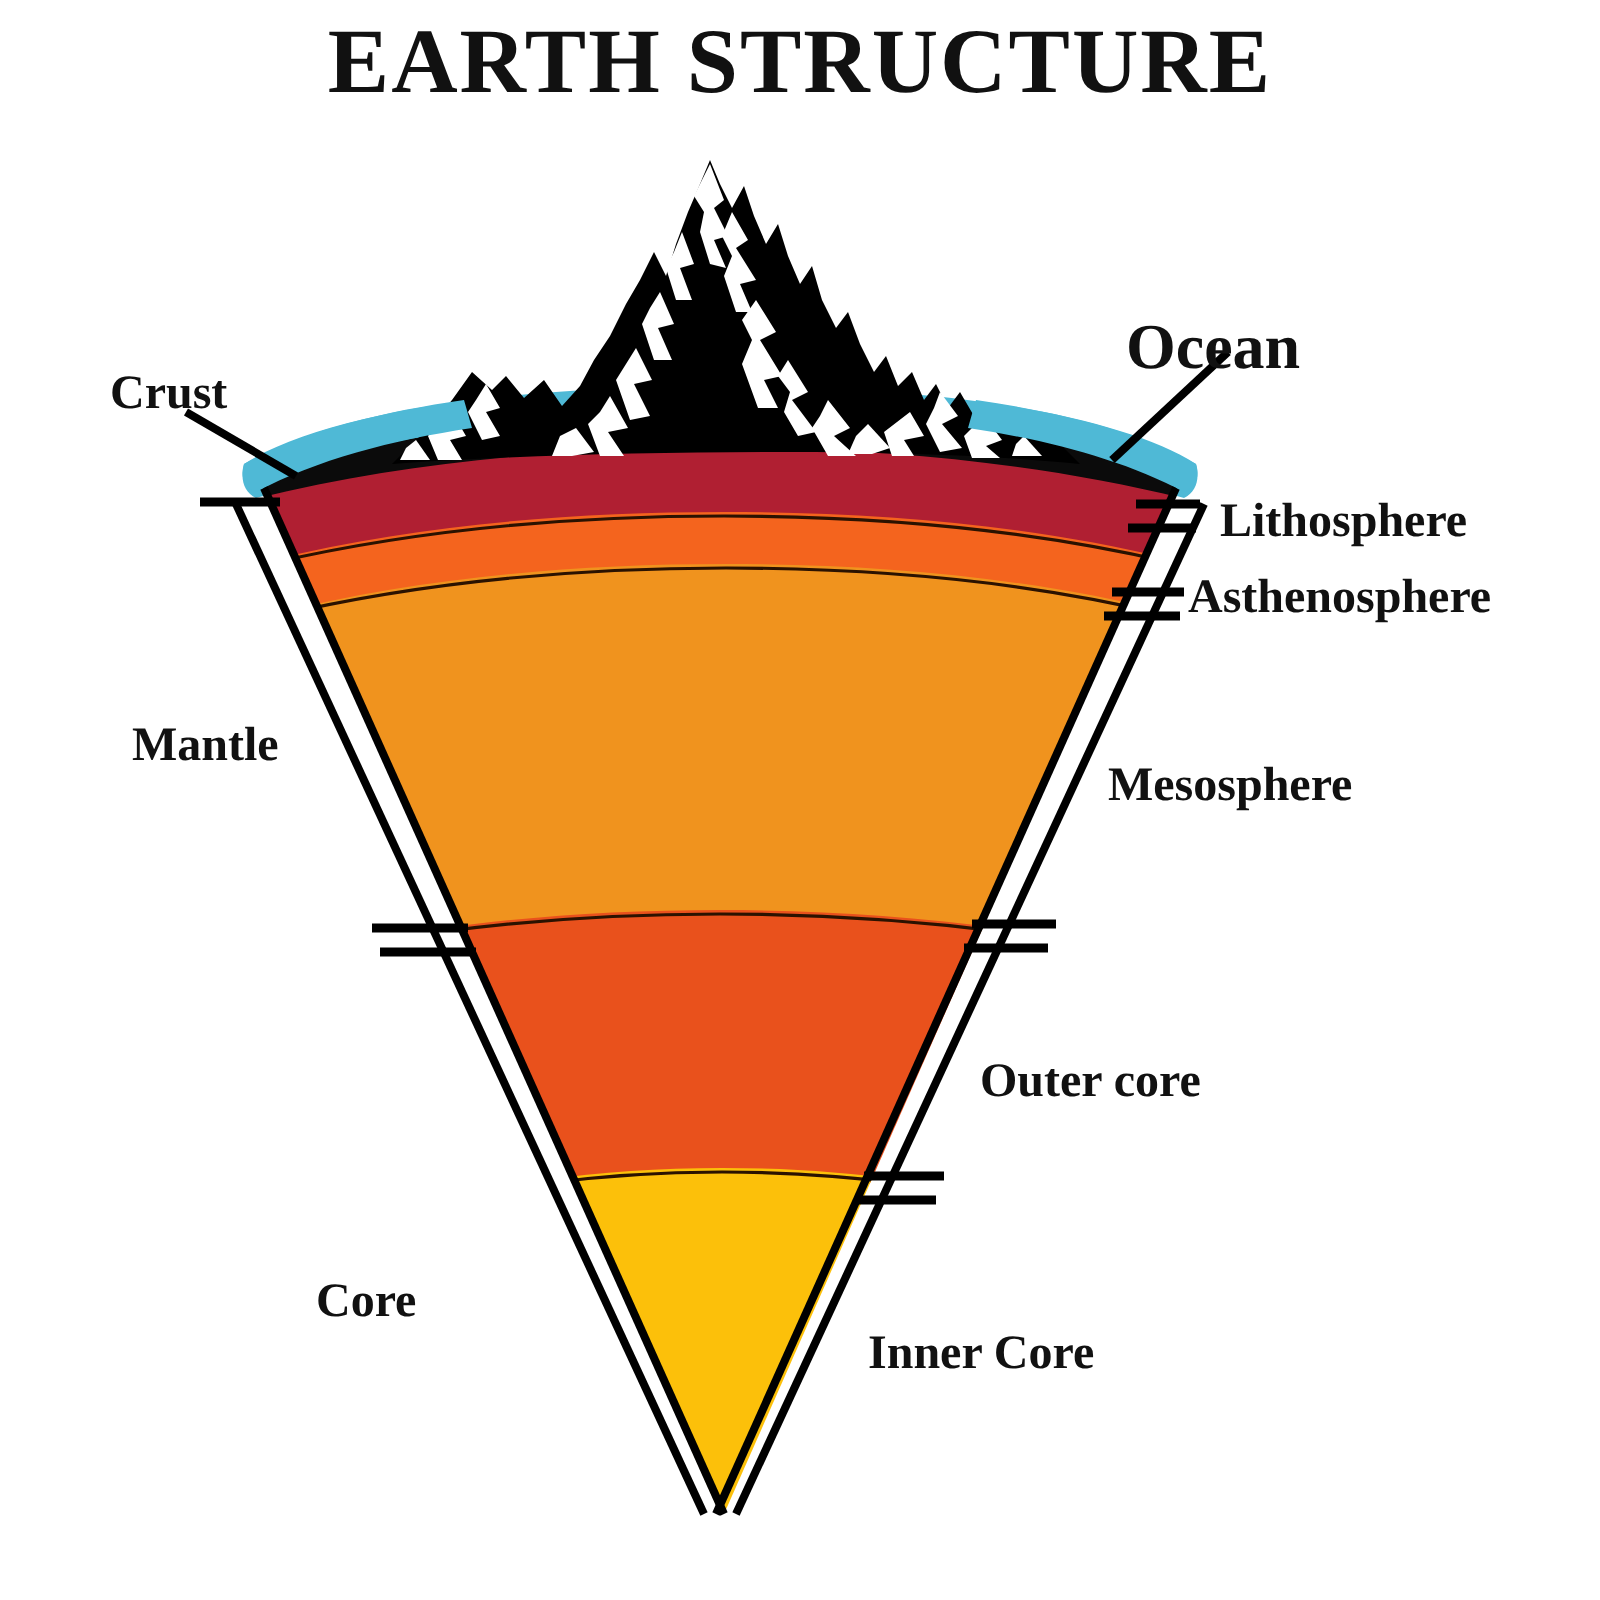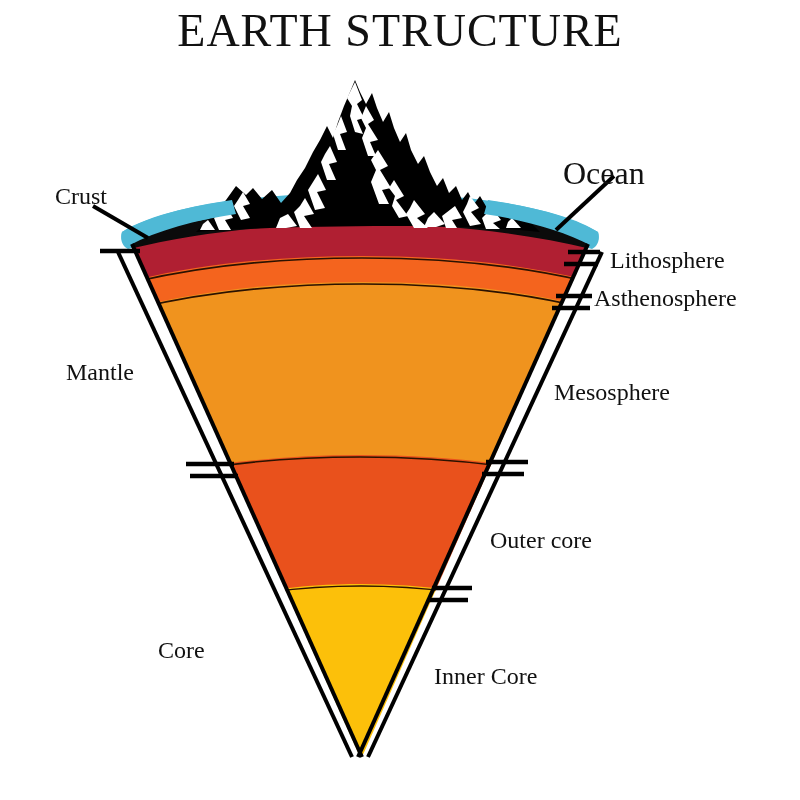--- a/index.html
+++ b/index.html
@@ -12,20 +12,21 @@
     height: 800px;
     overflow: hidden;
     font-family: "Liberation Serif", "DejaVu Serif", serif;
     position: relative;
   }
   #diagram-root {
     position: absolute;
     top: 0; left: 0;
     width: 800px;
     height: 760px;
+    font-weight: bold;
   }
   svg.figure {
     display: block;
     width: 800px;
     height: 800px;
   }
   text {
     font-family: "Liberation Serif", "DejaVu Serif", serif;
     fill: #111111;
     paint-order: stroke;

